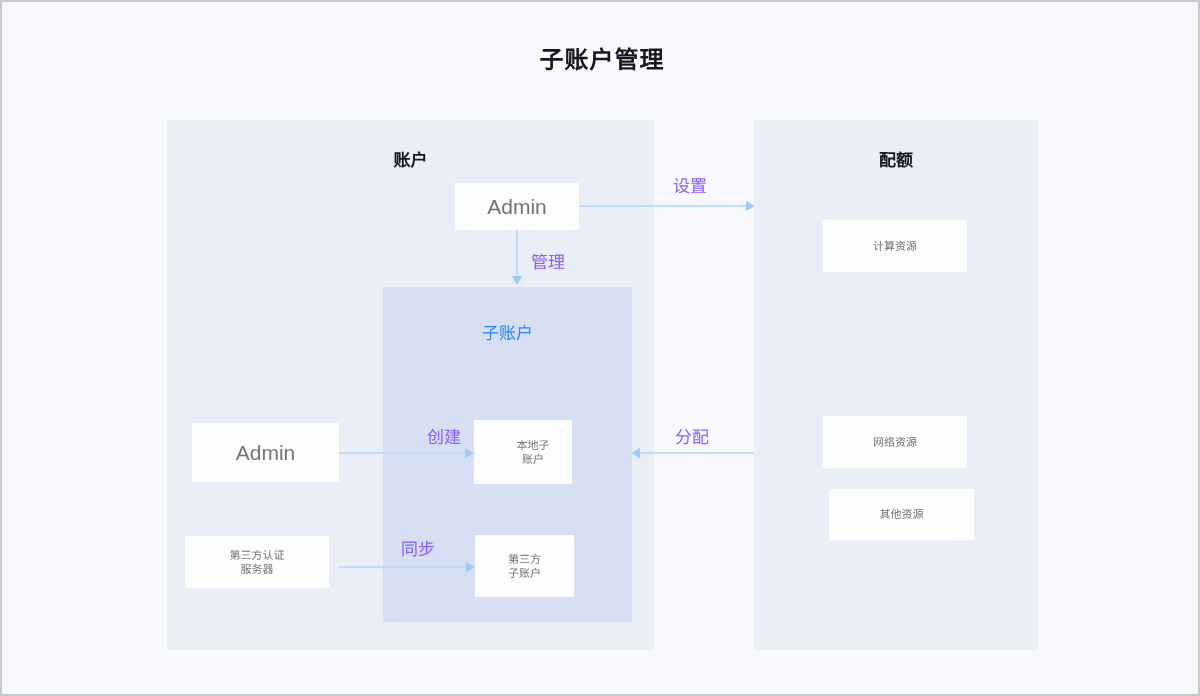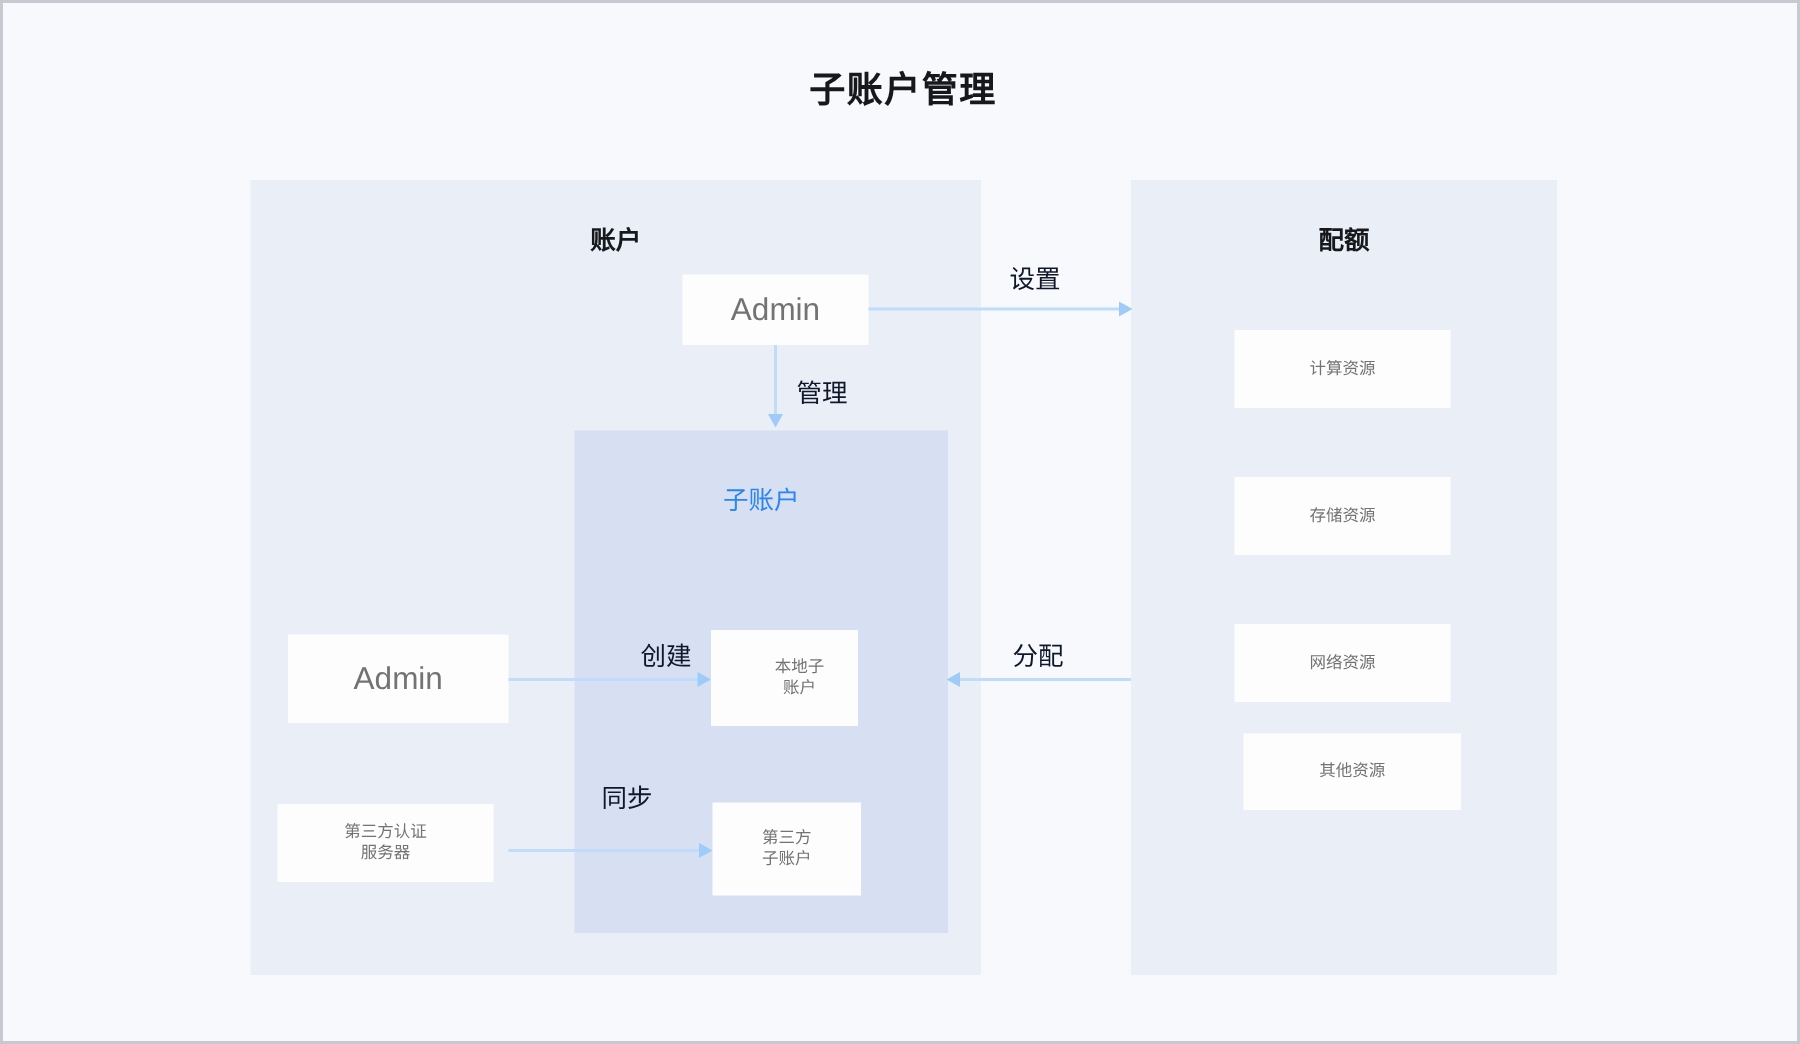--- a/index.html
+++ b/index.html
@@ -145,40 +145,40 @@
     width: 0; height: 0;
     border-left: 5px solid transparent;
     border-right: 5px solid transparent;
     border-top: 9px solid #9ecbf7;
   }
 
   
   .edge-label {
     position: absolute;
     font-size: 17px;
-    color: #0f172a;
+    color: #8b5cf6;
     white-space: nowrap;
   }
 
   
   .conn-set-line   { left: 577px; top: 203px; width: 168px; }
   .conn-set-arrow  { left: 744px; top: 199px; }
   .lbl-set         { left: 671px; top: 170px; }
 
   .conn-manage-line  { left: 514px; top: 228px; height: 48px; }
   .conn-manage-arrow { left: 510px; top: 274px; }
   .lbl-manage        { left: 529px; top: 246px; }
 
   .conn-create-line  { left: 337px; top: 450px; width: 128px; }
   .conn-create-arrow { left: 463px; top: 446px; }
   .lbl-create        { left: 400px; top: 421px; margin-left: 25px; }
 
   .conn-sync-line  { left: 337px; top: 564px; width: 129px; }
   .conn-sync-arrow { left: 464px; top: 560px; }
-  .lbl-sync        { left: 399px; top: 516px; font-family: Liberation Mono, monospace; }
+  .lbl-sync        { left: 399px; top: 533px; font-family: Liberation Mono, monospace; }
 
   .conn-alloc-line  { left: 638px; top: 450px; width: 114px; }
   .conn-alloc-arrow { left: 629px; top: 446px; }
   .lbl-alloc        { left: 673px; top: 421px; }
 </style>
 </head>
 <body>
 
 <div id="canvas">
 
@@ -221,23 +221,20 @@
     </div>
   </div>
 
   <div class="panel panel-quota">
     <div class="panel-title">配额</div>
   </div>
 
   <div class="node node-cjk node-compute">
     <span>计算资源</span>
   </div>
-  <div class="node node-cjk node-storage">
-    <span>存储资源</span>
-  </div>
   <div class="node node-cjk node-network">
     <span>网络资源</span>
   </div>
   <div class="node node-cjk node-other">
     <span>其他资源</span>
   </div>
 
   <div class="hline conn-set-line"></div>
   <div class="arrow-right conn-set-arrow"></div>
   <div class="edge-label lbl-set">设置</div>

